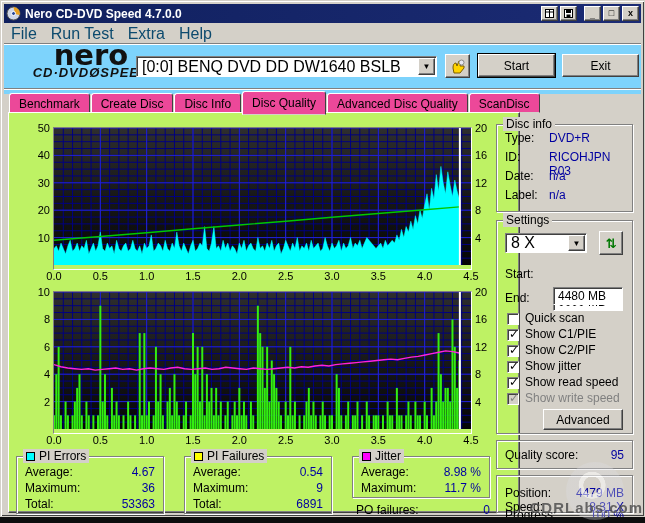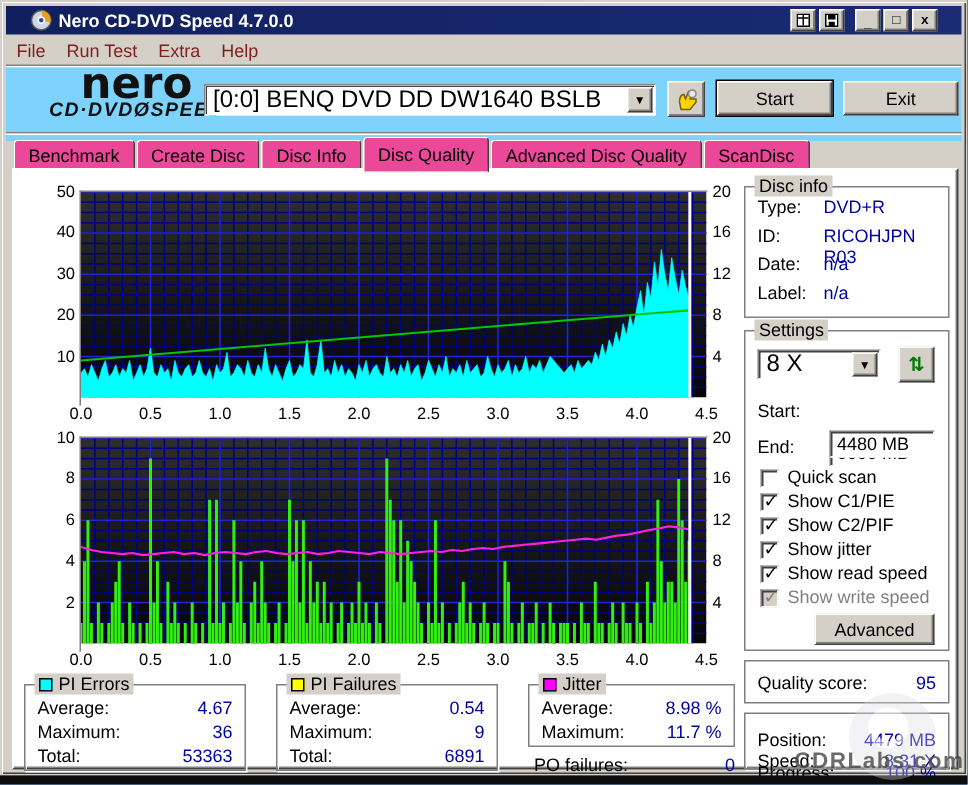--- a/index.html
+++ b/index.html
@@ -1,47 +1,47 @@
 <!DOCTYPE html>
 <html><head>
 <meta charset="utf-8">
 <style>
   html,body{margin:0;padding:0;background:#3a6ea5;}
   *{box-sizing:border-box;font-family:"Liberation Sans","DejaVu Sans",sans-serif;}
   .screen{position:relative;width:645px;height:523px;background:#000;overflow:hidden;}
   .win{position:absolute;left:0;top:0;width:645px;height:517px;background:#D4D0C8;
        border:1px solid #D4D0C8;box-shadow:inset 1px 1px 0 #fff, inset -1px -1px 0 #404040;}
   .titlebar{position:absolute;left:3px;top:3px;right:3px;height:19px;background:linear-gradient(90deg,#10205e,#1b2b74);
-       display:flex;align-items:center;padding:0 16px;}
+       display:flex;align-items:center;padding:0 2px;}
   .title-text{color:#fff;font-weight:bold;font-size:12px;margin-left:4px;flex:1;white-space:nowrap;overflow:hidden;}
   .tb-btn{width:17px;height:15px;background:#D4D0C8;border:1px solid;border-color:#fff #404040 #404040 #fff;
        box-shadow:inset -1px -1px 0 #808080;display:flex;align-items:center;justify-content:center;
        font-size:9px;font-weight:bold;color:#000;margin-left:2px;line-height:1;}
   .tb-gap{width:5px;}
   .menubar{position:absolute;left:3px;top:23px;right:3px;height:19px;display:flex;align-items:center;background:#D4D0C8;}
-  .menu-item{padding:2px 7px;font-size:12px;color:#7f1d1d;}
+  .menu-item{padding:2px 7px;font-size:16px;color:#0c4a6e;}
   .hr3d{position:absolute;left:3px;right:3px;height:2px;border-top:1px solid #808080;border-bottom:1px solid #fff;}
   .header{position:absolute;left:3px;top:44px;right:3px;height:49px;background:#7dd3fc;}
   .logo{position:absolute;left:22px;top:-2px;width:130px;text-align:center;color:#111;}
   .logo-nero{font-size:29px;font-weight:bold;letter-spacing:0px;line-height:24px;font-family:"DejaVu Sans",sans-serif;}
   .logo-sub{font-size:13px;font-weight:bold;font-style:italic;letter-spacing:1px;line-height:12px;}
   .combo{position:absolute;background:#fff;border:1px solid;border-color:#808080 #fff #fff #808080;
        box-shadow:inset 1px 1px 0 #404040;display:flex;align-items:center;}
   .combo .txt{flex:1;font-size:16px;padding:0 5px;white-space:nowrap;overflow:hidden;}
   .combo .arrow{width:17px;align-self:stretch;margin:1px;background:#D4D0C8;border:1px solid;
        border-color:#fff #404040 #404040 #fff;box-shadow:inset -1px -1px 0 #808080;
        display:flex;align-items:center;justify-content:center;font-size:8px;}
   .btn{background:#D4D0C8;border:1px solid;border-color:#fff #404040 #404040 #fff;
        box-shadow:inset -1px -1px 0 #808080;font-size:12px;display:flex;align-items:center;justify-content:center;color:#000;}
   .btn.default{outline:1px solid #000;}
   .tabs{position:absolute;left:8px;top:90px;right:8px;height:22px;display:flex;align-items:flex-end;}
   .tab{height:20px;padding:3px 9px 0 9px;font-size:12px;background:#ec4899;border:1px solid;
        border-color:#fff #404040 #D4D0C8 #fff;border-radius:3px 3px 0 0;margin-right:1px;white-space:nowrap;}
   .tab.active{height:24px;padding-top:4px;position:relative;z-index:5;border-bottom:1px solid #D4D0C8;margin-bottom:-2px;}
-  .page{position:absolute;left:7px;top:111px;width:631px;height:401px;background:#ffffff;
+  .page{position:absolute;left:7px;top:111px;width:512px;height:401px;background:#bef264;
        border:1px solid;border-color:#fff #404040 #404040 #fff;box-shadow:inset -1px -1px 0 #808080;}
   
   .chart{position:absolute;}
   .plotwrap{position:absolute;border:1px solid;border-color:#808080 #fff #fff #808080;}
   .tick{position:absolute;font-size:11px;color:#000;white-space:nowrap;}
   
   .groupbox{position:absolute;border:1px solid #808080;box-shadow:1px 1px 0 #fff, inset 1px 1px 0 #fff;}
   .gb-title{position:absolute;top:-8px;left:6px;background:#D4D0C8;padding:0 3px;font-size:12px;display:flex;align-items:center;gap:4px;}
   .swatch{width:9px;height:9px;border:1px solid #000;display:inline-block;}
   .row{position:absolute;left:8px;right:8px;height:14px;font-size:12px;display:flex;}

